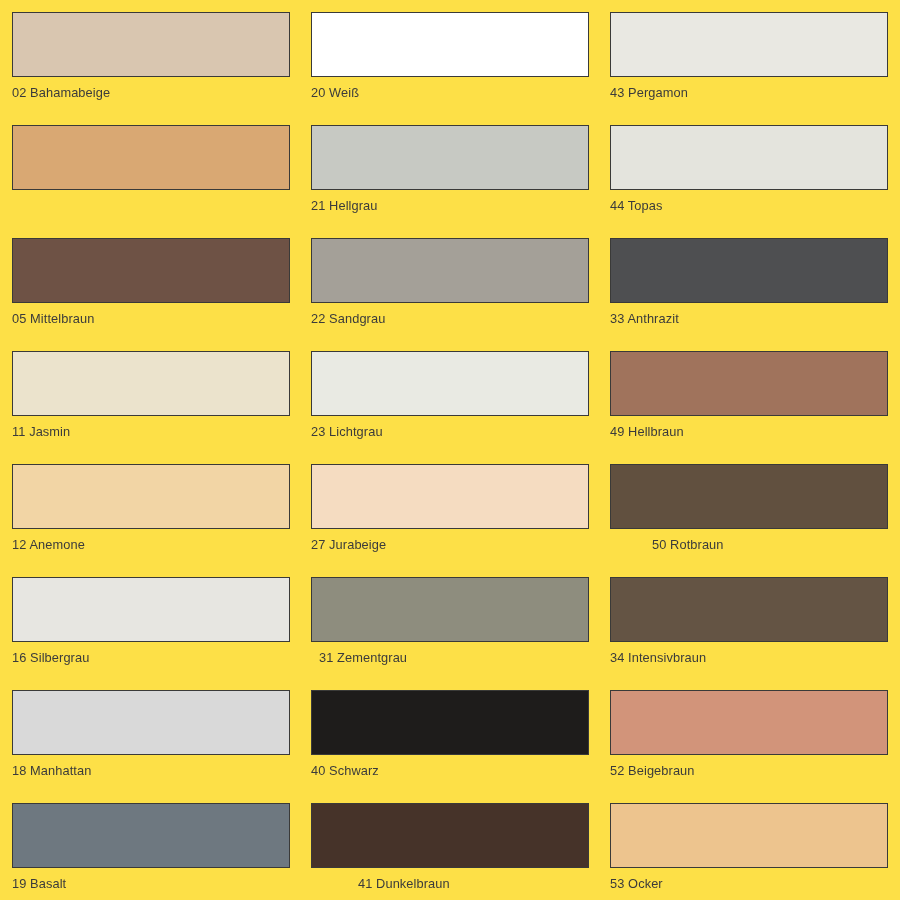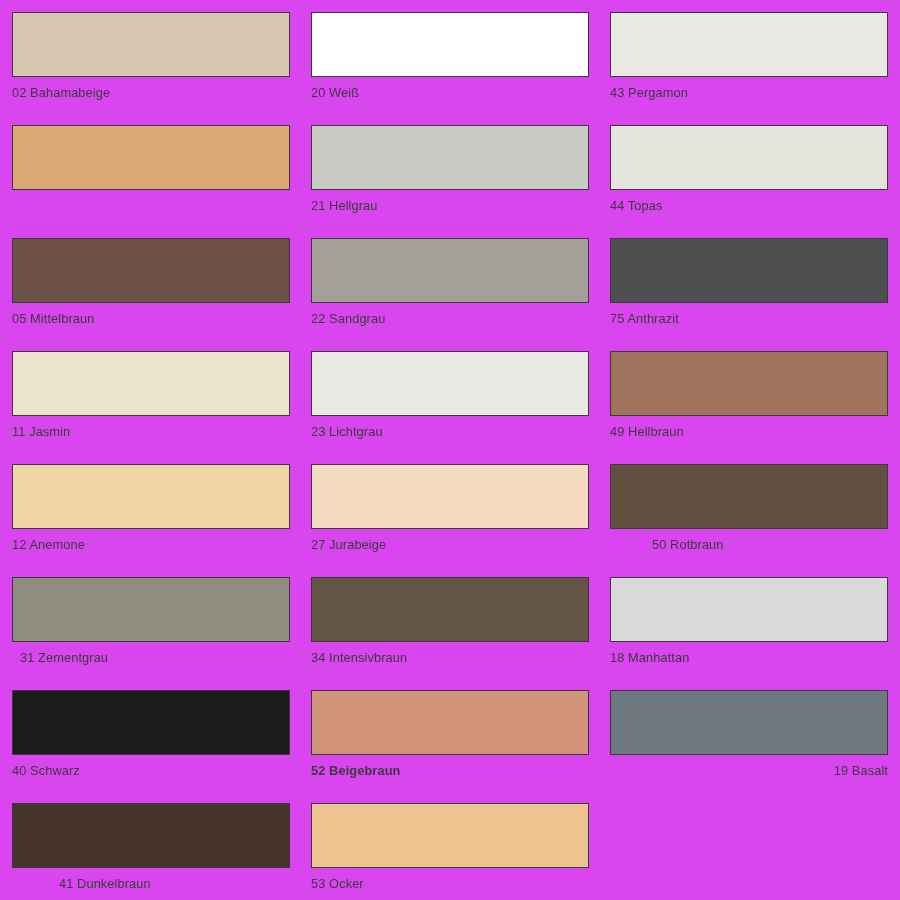--- a/index.html
+++ b/index.html
@@ -49,21 +49,21 @@
     font-size: 12.8px;
     line-height: 15px;
     color: #3b3b3b;
     letter-spacing: 0.1px;
     white-space: nowrap;
   }
 </style>
 </head>
 <body style="background: rgb(255, 255, 255);">
 
-<div id="swatch-sheet" style="background: #d946ef;">
+<div id="swatch-sheet" style="background: #fde047;">
   <div class="swatch-grid">
       <div class="swatch-cell">
         <div class="swatch-chip" style="background-color: rgb(217, 198, 176); border-color: rgb(58, 58, 56);"></div>
         <span class="swatch-label" style="color: rgb(59, 59, 59);">02 Bahamabeige</span>
       </div>
       <div class="swatch-cell">
         <div class="swatch-chip" style="background-color: rgb(255, 255, 255); border-color: rgb(58, 58, 56);"></div>
         <span class="swatch-label" style="color: rgb(59, 59, 59);">20 Weiß</span>
       </div>
       <div class="swatch-cell">
@@ -85,21 +85,21 @@
       <div class="swatch-cell">
         <div class="swatch-chip" style="background-color: rgb(110, 82, 69); border-color: rgb(58, 58, 56);"></div>
         <span class="swatch-label" style="color: rgb(59, 59, 59);">05 Mittelbraun</span>
       </div>
       <div class="swatch-cell">
         <div class="swatch-chip" style="background-color: rgb(164, 160, 152); border-color: rgb(58, 58, 56);"></div>
         <span class="swatch-label" style="color: rgb(59, 59, 59);">22 Sandgrau</span>
       </div>
       <div class="swatch-cell">
         <div class="swatch-chip" style="background-color: rgb(78, 79, 81); border-color: rgb(58, 58, 56);"></div>
-        <span class="swatch-label" style="color: rgb(59, 59, 59);">75 Anthrazit</span>
+        <span class="swatch-label" style="color: rgb(59, 59, 59);">33 Anthrazit</span>
       </div>
       <div class="swatch-cell">
         <div class="swatch-chip" style="background-color: rgb(235, 227, 204); border-color: rgb(58, 58, 56);"></div>
         <span class="swatch-label" style="color: rgb(59, 59, 59);">11 Jasmin</span>
       </div>
       <div class="swatch-cell">
         <div class="swatch-chip" style="background-color: rgb(233, 234, 227); border-color: rgb(58, 58, 56);"></div>
         <span class="swatch-label" style="color: rgb(59, 59, 59);">23 Lichtgrau</span>
       </div>
       <div class="swatch-cell">
@@ -112,42 +112,46 @@
       </div>
       <div class="swatch-cell">
         <div class="swatch-chip" style="background-color: rgb(245, 220, 193); border-color: rgb(58, 58, 56);"></div>
         <span class="swatch-label" style="color: rgb(59, 59, 59);">27 Jurabeige</span>
       </div>
       <div class="swatch-cell">
         <div class="swatch-chip" style="background-color: rgb(97, 80, 63); border-color: rgb(58, 58, 56);"></div>
         <span class="swatch-label" style="color: rgb(59, 59, 59); margin-left: 42px;">50 Rotbraun</span>
       </div>
       <div class="swatch-cell">
+        <div class="swatch-chip" style="background-color: rgb(231, 230, 225); border-color: rgb(58, 58, 56);"></div>
+        <span class="swatch-label" style="color: rgb(59, 59, 59);">16 Silbergrau</span>
+      </div>
+      <div class="swatch-cell">
         <div class="swatch-chip" style="background-color: rgb(142, 141, 126); border-color: rgb(58, 58, 56);"></div>
         <span class="swatch-label" style="color: rgb(59, 59, 59); margin-left: 8px;">31 Zementgrau</span>
       </div>
       <div class="swatch-cell">
         <div class="swatch-chip" style="background-color: rgb(100, 84, 68); border-color: rgb(58, 58, 56);"></div>
         <span class="swatch-label" style="color: rgb(59, 59, 59);">34 Intensivbraun</span>
       </div>
       <div class="swatch-cell">
         <div class="swatch-chip" style="background-color: rgb(217, 217, 217); border-color: rgb(58, 58, 56);"></div>
         <span class="swatch-label" style="color: rgb(59, 59, 59);">18 Manhattan</span>
       </div>
       <div class="swatch-cell">
         <div class="swatch-chip" style="background-color: rgb(30, 28, 27); border-color: rgb(58, 58, 56);"></div>
         <span class="swatch-label" style="color: rgb(59, 59, 59);">40 Schwarz</span>
       </div>
       <div class="swatch-cell">
         <div class="swatch-chip" style="background-color: rgb(210, 148, 122); border-color: rgb(58, 58, 56);"></div>
-        <span class="swatch-label" style="color: rgb(59, 59, 59); font-weight: bold;">52 Beigebraun</span>
+        <span class="swatch-label" style="color: rgb(59, 59, 59);">52 Beigebraun</span>
       </div>
       <div class="swatch-cell">
         <div class="swatch-chip" style="background-color: rgb(110, 120, 128); border-color: rgb(58, 58, 56);"></div>
-        <span class="swatch-label" style="color: rgb(59, 59, 59); text-align: right;">19 Basalt</span>
+        <span class="swatch-label" style="color: rgb(59, 59, 59);">19 Basalt</span>
       </div>
       <div class="swatch-cell">
         <div class="swatch-chip" style="background-color: rgb(70, 51, 41); border-color: rgb(58, 58, 56);"></div>
         <span class="swatch-label" style="color: rgb(59, 59, 59); margin-left: 47px;">41 Dunkelbraun</span>
       </div>
       <div class="swatch-cell">
         <div class="swatch-chip" style="background-color: rgb(237, 196, 142); border-color: rgb(58, 58, 56);"></div>
         <span class="swatch-label" style="color: rgb(59, 59, 59);">53 Ocker</span>
       </div>
     </div>

